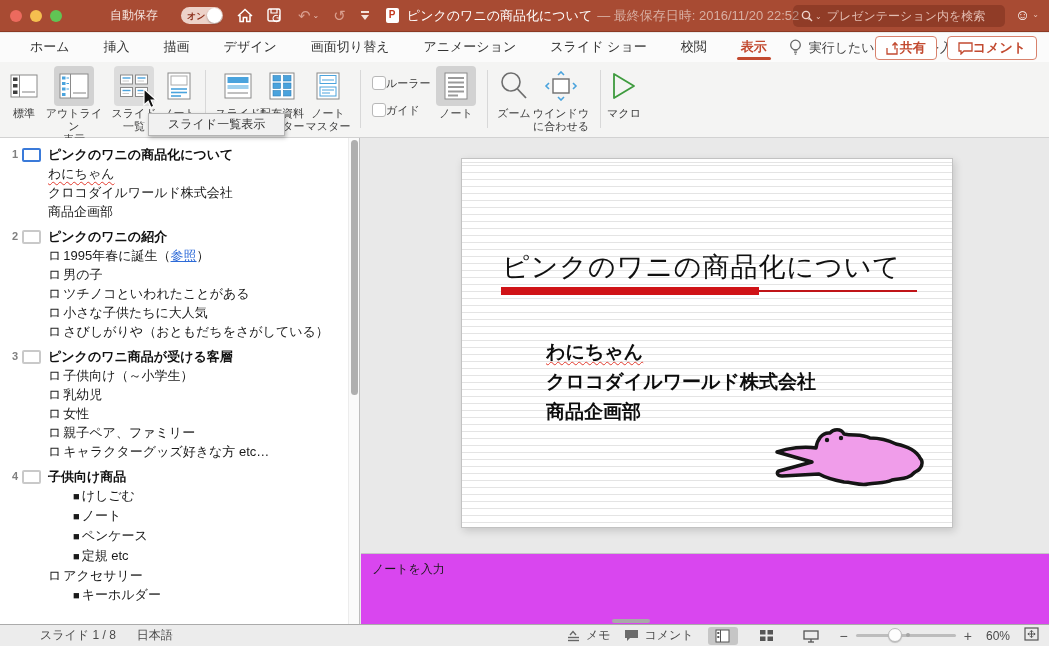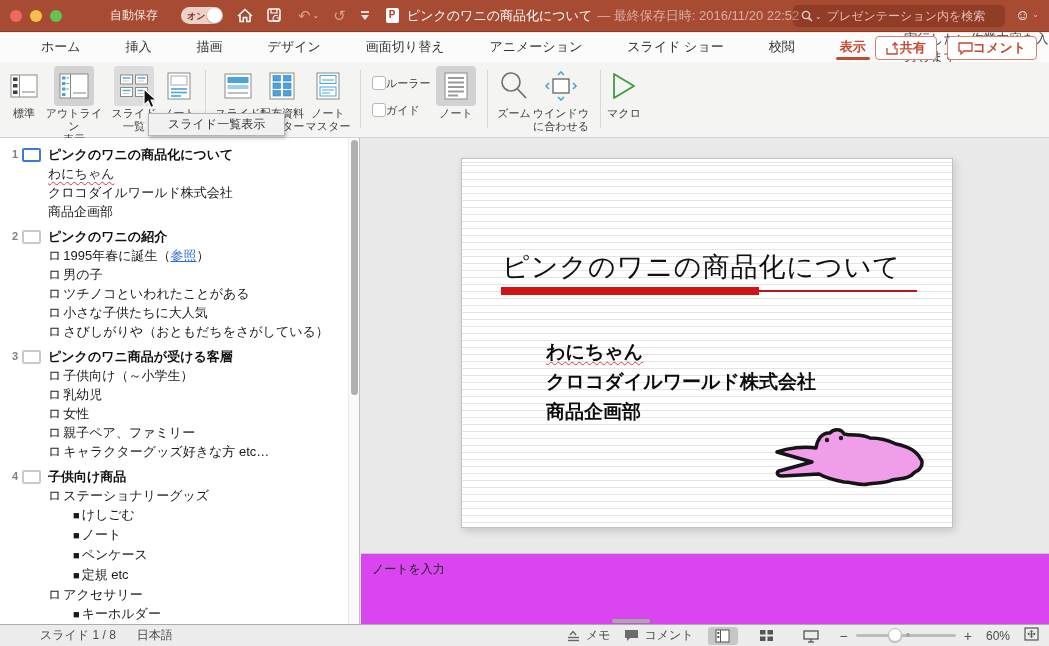--- a/index.html
+++ b/index.html
@@ -26,21 +26,21 @@
   .docicon span{ position:absolute; left:3px; top:1px; font-size:10px; font-weight:bold; color:#C4391F; }
   .title-text { color:#FFFFFF; font-size:13px; margin-left:8px; white-space:nowrap; }
   .title-suffix { color:#D8AFA3; font-size:13px; margin-left:5px; white-space:nowrap;}
   .title-suffix .chev{ font-size:9px; }
   .searchbox { position:absolute; right:44px; top:5px; width:212px; height:22px; background:rgba(60,10,0,0.22); border-radius:5px; display:flex; align-items:center; padding:0 8px; }
   .searchbox .ph { color:#E3BDB2; font-size:12px; margin-left:5px; white-space:nowrap; }
   .smiley { position:absolute; right:10px; top:7px; color:#fff; font-size:15px; line-height:15px; display:flex; align-items:center;}
 
   
   .tabbar { position:absolute; left:0; top:33px; width:1049px; height:29px; background:#FBFBFB; display:flex; align-items:center; }
-  .tab { font-size:13px; color:#333; padding:0 4px; margin-left:37px; height:29px; line-height:27px; position:relative; white-space:nowrap; }
+  .tab { font-size:13px; color:#333; padding:0 4px; margin-left:26px; height:29px; line-height:27px; position:relative; white-space:nowrap; }
   .tab.active { color:#C24A30; font-weight:bold; }
   .tab.active::after { content:""; position:absolute; left:0; right:0; bottom:2px; height:3px; border-radius:2px; background:#C24A30; }
   .tellme { display:flex; align-items:center; margin-left:18px; color:#444; font-size:13px; gap:7px; }
   .tab-actions { position:absolute; right:12px; top:3px; display:flex; gap:10px; }
   .act-btn { display:flex; align-items:center; border:1px solid #D8826D; border-radius:4px; background:#fff; color:#C24A30; font-size:13px; font-weight:bold; padding:2px 10px; height:24px; }
 
   
   .ribbon { position:absolute; left:0; top:62px; width:1049px; height:76px; background:#F4F4F3; border-bottom:1px solid #D2D2D2; }
   .rbtn { position:absolute; top:4px; text-align:center; }
   .rbtn-ic { display:inline-flex; align-items:center; justify-content:center; width:40px; height:40px; border-radius:4px; }
@@ -389,21 +389,20 @@
       <div class="ol-item"><span class="ol-bullet">ロ</span><span>子供向け（～小学生）</span></div>
       <div class="ol-item"><span class="ol-bullet">ロ</span><span>乳幼児</span></div>
       <div class="ol-item"><span class="ol-bullet">ロ</span><span>女性</span></div>
       <div class="ol-item"><span class="ol-bullet">ロ</span><span>親子ペア、ファミリー</span></div>
       <div class="ol-item"><span class="ol-bullet">ロ</span><span>キャラクターグッズ好きな方 etc…</span></div>
       <div class="ol-title-row">
         <span class="ol-num">4</span>
         <span class="ol-thumb"></span>
         <span class="ol-title">子供向け商品</span>
       </div>
-      <div class="ol-item"><span class="ol-bullet">ロ</span><span>ステーショナリーグッズ</span></div>
       <div class="ol-item lvl2"><span class="ol-bullet">■</span><span>けしごむ</span></div>
       <div class="ol-item lvl2"><span class="ol-bullet">■</span><span>ノート</span></div>
       <div class="ol-item lvl2"><span class="ol-bullet">■</span><span>ペンケース</span></div>
       <div class="ol-item lvl2"><span class="ol-bullet">■</span><span>定規 etc</span></div>
       <div class="ol-item"><span class="ol-bullet">ロ</span><span>アクセサリー</span></div>
       <div class="ol-item lvl2"><span class="ol-bullet">■</span><span>キーホルダー</span></div>
     </div>
   <div class="ol-scroll">
       <div class="ol-thumbbar"></div>
     </div>

